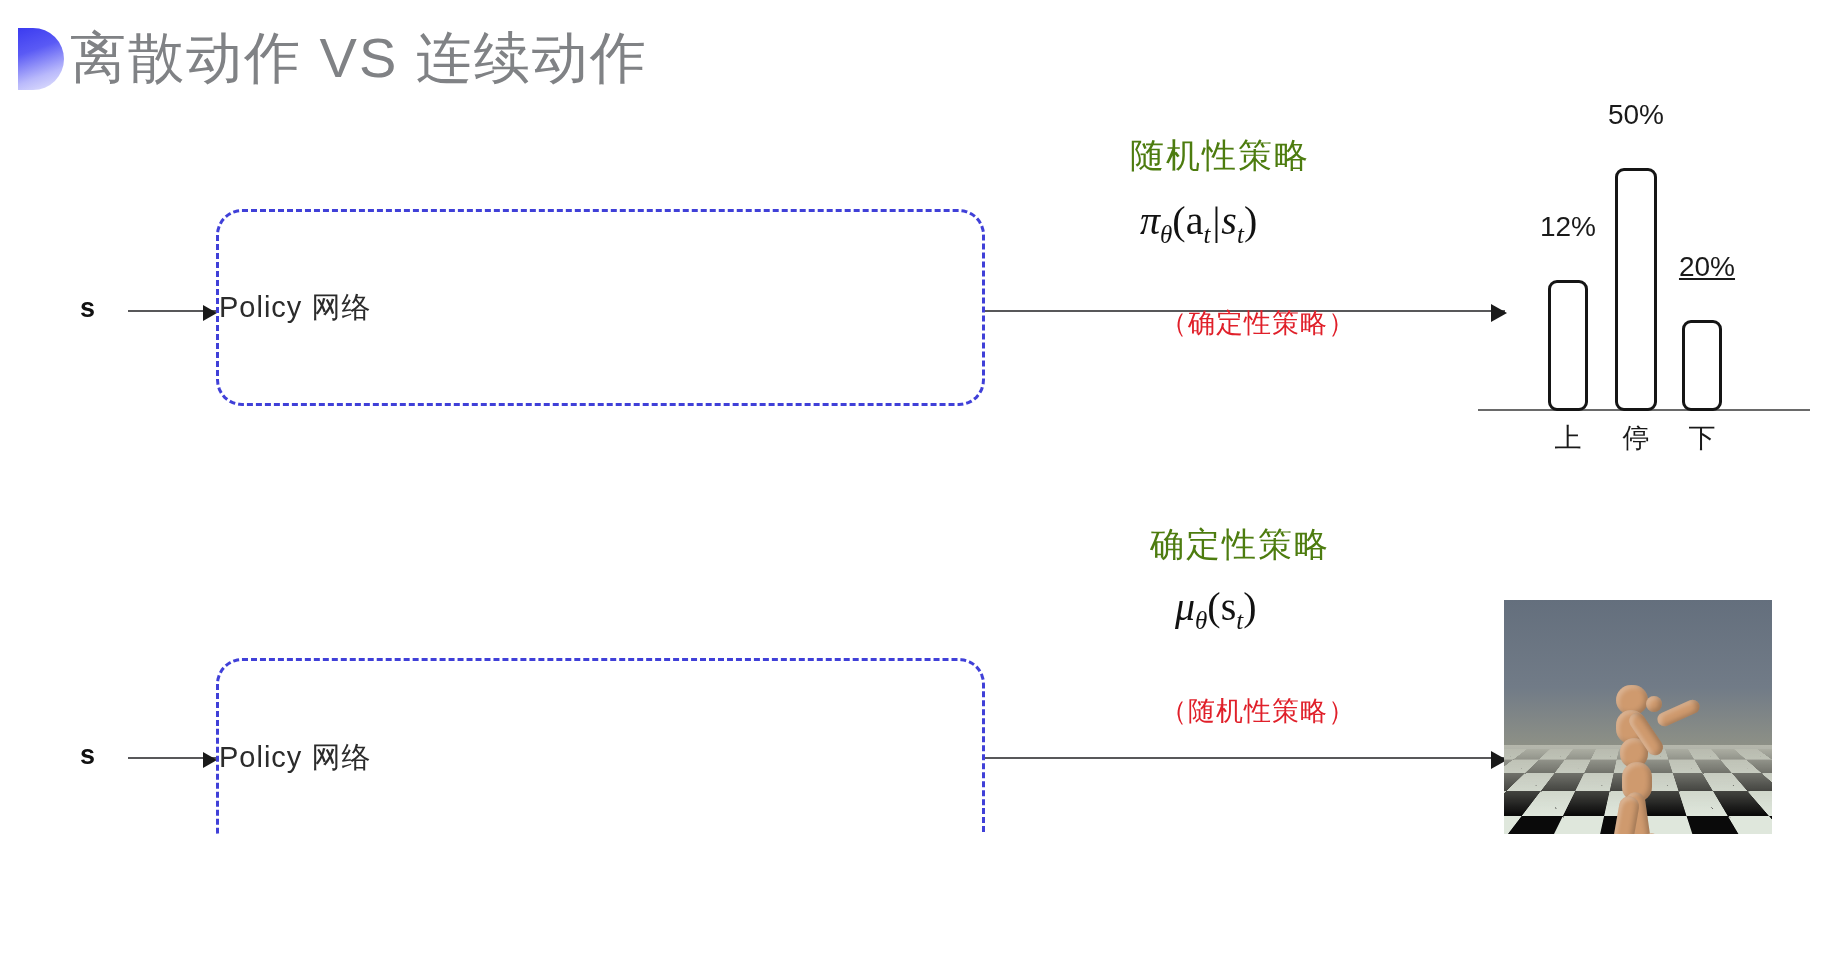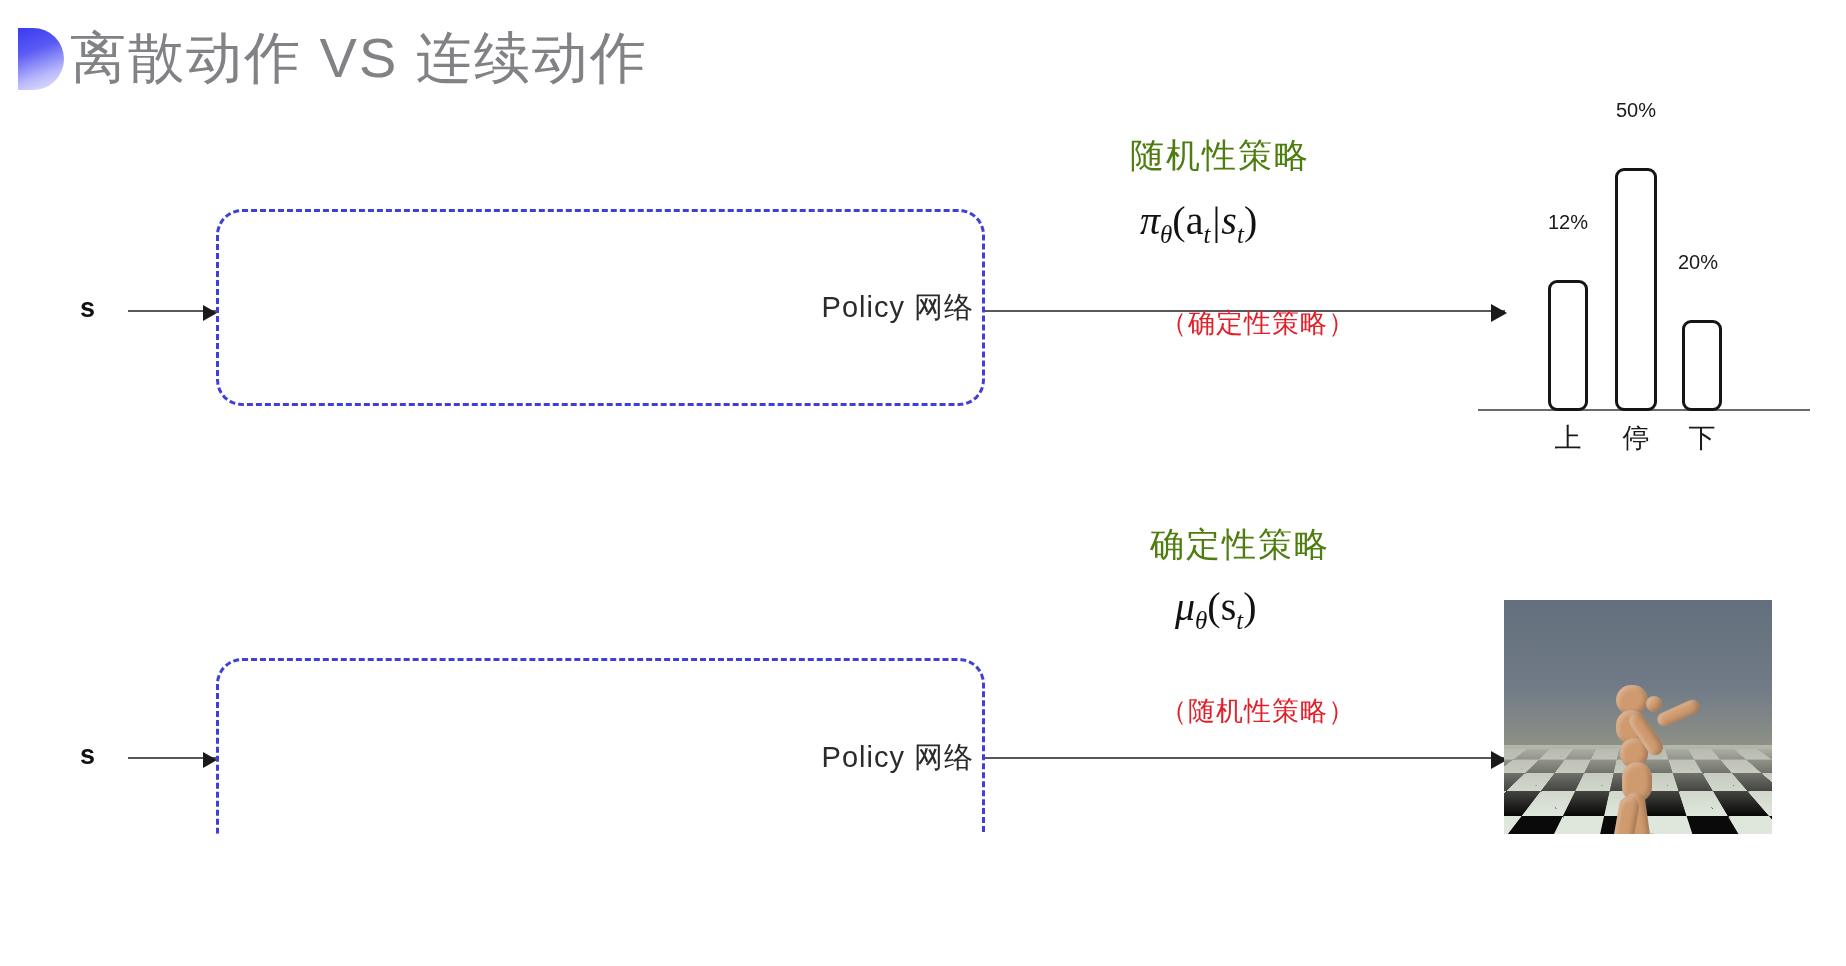--- a/index.html
+++ b/index.html
@@ -47,21 +47,21 @@
     border-radius: 26px;
     box-sizing: border-box;
     background: transparent;
   }
   .policy-box .policy-label {
     position: absolute;
     left: 0;
     right: 8px;
     top: 50%;
     transform: translateY(-50%);
-    text-align: right;
+    text-align: left;
     font-size: 29px;
     color: #2b2b2b;
     letter-spacing: 1px;
   }
 
   
   .s-label {
     position: absolute;
     font-size: 27px;
     font-weight: bold;
@@ -142,21 +142,21 @@
   }
   .bar {
     position: absolute;
     box-sizing: border-box;
     border: 3px solid #151515;
     border-radius: 9px;
     background: #ffffff;
   }
   .bar-value {
     position: absolute;
-    font-size: 20px;
+    font-size: 28px;
     color: #1a1a1a;
     text-align: center;
     white-space: nowrap;
   }
   .bar-cat {
     position: absolute;
     font-size: 27px;
     color: #1a1a1a;
     text-align: center;
     white-space: nowrap;
@@ -248,21 +248,21 @@
 
     <div class="bar" style="left:78px; top:185px; width:40px; height:131px;"></div>
     <div class="bar-value" style="left:48px; top:116px; width:100px;">12%</div>
     <div class="bar-cat" style="left:48px; top:325px; width:100px;">上</div>
 
     <div class="bar" style="left:145px; top:73px; width:42px; height:243px;"></div>
     <div class="bar-value" style="left:116px; top:4px; width:100px;">50%</div>
     <div class="bar-cat" style="left:116px; top:325px; width:100px;">停</div>
 
     <div class="bar" style="left:212px; top:225px; width:40px; height:91px;"></div>
-    <div class="bar-value" style="left:178px; top:156px; width:100px;">20%</div>
+    <div class="bar-value" style="left:187px; top:156px; width:100px;text-decoration:underline;">20%</div>
     <div class="bar-cat" style="left:182px; top:325px; width:100px;">下</div>
   </div>
 
   <div class="s-label" style="left:80px; top:740px;">s</div>
   <div class="arrow short" style="left:128px; top:757px; width:88px;"></div>
 
   <div class="policy-box" style="left:216px; top:658px; width:769px; height:200px;">
     <div class="policy-label">Policy 网络</div>
   </div>
 

